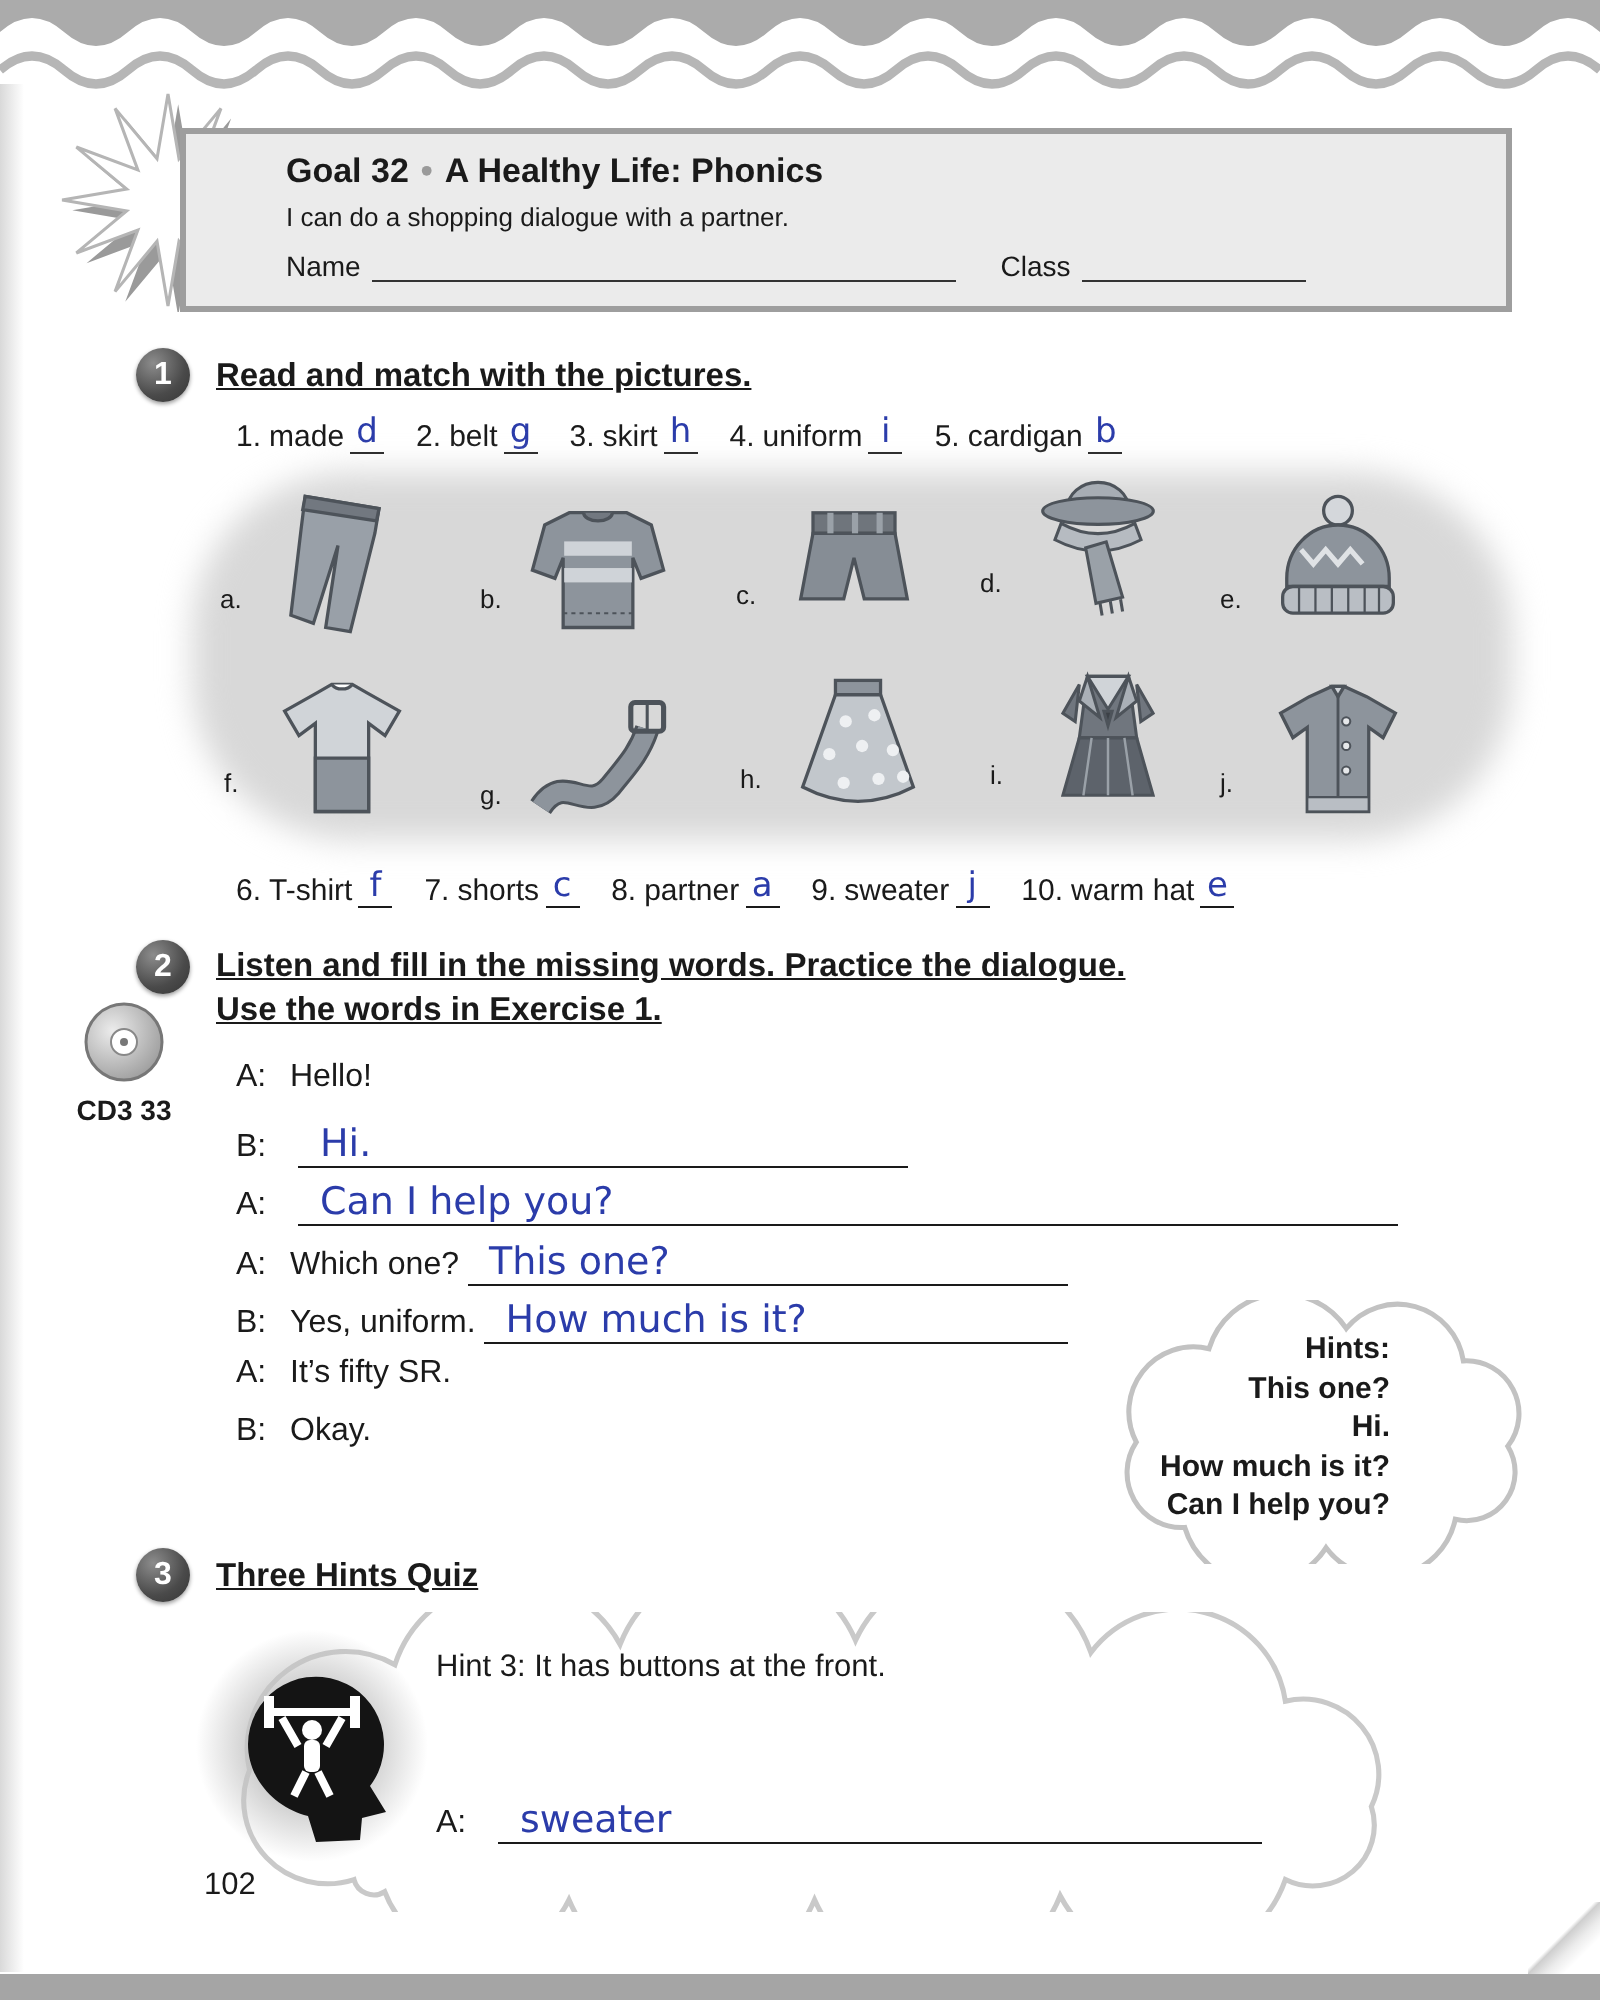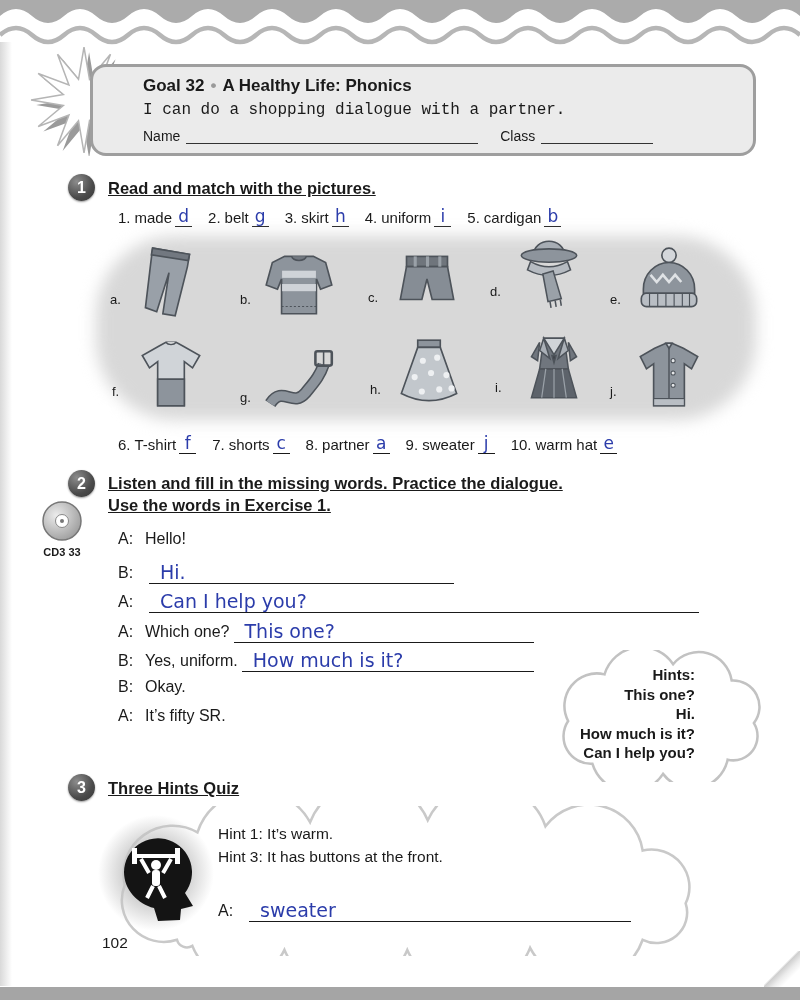--- a/index.html
+++ b/index.html
@@ -11,24 +11,24 @@
 
   
   .edge-l { position:absolute; left:0; top:42px; bottom:14px; width:12px;
             background:linear-gradient(to right,#d9d9d9,rgba(255,255,255,0)); }
   .bottom-bar { position:absolute; left:0; right:0; bottom:0; height:13px; background:#a5a5a5; }
   .curl { position:absolute; right:0; bottom:13px; width:36px; height:36px;
           background:linear-gradient(135deg, rgba(255,255,255,0) 46%, #cfcfcf 50%, #ececec 62%, #fff 75%); }
 
   
   .goal-box { position:absolute; left:90px; top:64px; width:666px; height:92px;
-              border:3px solid #9e9e9e; border-radius:16px; background:#ebebeb; padding:9px 28px 0 50px; }
+              border:3px solid #9e9e9e; border-radius:0; background:#ebebeb; padding:9px 28px 0 50px; }
   .goal-title { font-size:17px; font-weight:bold; }
   .goal-bullet { color:#9a9a9a; margin:0 6px; }
-  .goal-sub { margin-top:5px; font-size:16px;font-family:Liberation Mono, monospace; }
+  .goal-sub { margin-top:5px; font-size:13px; }
   .name-row { margin-top:9px; font-size:14px; }
   .nline { display:inline-block; border-bottom:1.6px solid #333; height:15px; vertical-align:-3px; margin-left:6px; }
   .nline.name { width:292px; } .nline.cls { width:112px; margin-right:0; }
   .cls-label { margin-left:18px;margin-top:24px; }
 
   
   .sec-head { position:absolute; display:flex; gap:13px; align-items:flex-start; }
   .badge { width:27px; height:27px; border-radius:50%; flex:0 0 27px;
            background:radial-gradient(circle at 32% 28%, #8c8c8c, #4a4a4a 60%, #353535);
            color:#fff; font-weight:bold; font-size:16px; display:flex; align-items:center; justify-content:center;
@@ -46,21 +46,21 @@
   
   .pics-wrap { position:absolute; left:90px; top:232px; width:672px; height:198px; }
   .pics-bg { position:absolute; left:6px; top:4px; right:6px; bottom:10px; background:#d8d8d8;
              border-radius:80px; filter:blur(8px); }
   .pic-cell { position:absolute; width:110px; height:92px; }
   .pic-cell svg { position:absolute; left:16px; top:2px; width:86px; height:82px; }
   .pic-label { position:absolute; left:0; top:52px; font-size:13px; }
 
   
   .cd-wrap { position:absolute; left:38px; top:498px; width:48px; text-align:center; }
-  .cd-label { font-size:11px; font-weight:bold; margin-top:-2px; }
+  .cd-label { font-size:14px; font-weight:bold; margin-top:-2px; }
   .dialogue { position:absolute; left:118px; top:530px; width:620px; font-size:16px; }
   .dlg-line { height:29.5px; white-space:nowrap; }
   .spk { display:inline-block; width:27px; }
   .blank { display:inline-block; position:relative; height:24px; vertical-align:-6px; margin-left:4px;
            border-bottom:1.7px solid #1a1a1a; }
   .blank .hand { position:absolute; left:11px; bottom:0; font-size:19px; white-space:nowrap; }
   .w305{width:305px;} .w550{width:550px;} .w360{width:358px;} .w300{width:300px;} .w292{width:292px;} .w382{width:382px;}
 
   .hints-bubble { position:absolute; left:552px; top:650px; width:214px; height:132px; z-index:3; }
   .hints-bubble svg { position:absolute; inset:0; width:100%; height:100%; }
@@ -302,24 +302,24 @@
     <div class="dlg-line">
       <span class="spk">A:</span><span class="blank w550"><span class="hand">Can I help you?</span></span>
     </div>
     <div class="dlg-line">
       <span class="spk">A:</span><span class="dlg-text">Which one?</span><span class="blank w300"><span class="hand">This one?</span></span>
     </div>
     <div class="dlg-line">
       <span class="spk">B:</span><span class="dlg-text">Yes, uniform.</span><span class="blank w292"><span class="hand">How much is it?</span></span>
     </div>
     <div class="dlg-line">
+      <span class="spk">A:</span><span class="dlg-text">It’s fifty SR.</span>
+    </div>
+    <div class="dlg-line">
       <span class="spk">B:</span><span class="dlg-text">Okay.</span>
-    </div>
-    <div class="dlg-line">
-      <span class="spk">A:</span><span class="dlg-text">It’s fifty SR.</span>
     </div>
   </div>
 
   <div class="hints-bubble">
     <svg viewBox="0 0 212 130" preserveAspectRatio="none">
       <path d="M40 112 A27 27 0 0 1 16 70 A32 32 0 0 1 52 24 A38 38 0 0 1 120 14 A33 33 0 0 1 178 30 A26 26 0 0 1 200 72 A24 24 0 0 1 174 108 A36 36 0 0 1 110 122 A39 39 0 0 1 40 112 Z" fill="#ffffff" stroke="#c2c2c2" stroke-width="2.5"></path>
     </svg>
     <div class="bubble-text">
       <div>Hints:</div>
       <div>This one?</div>
@@ -350,21 +350,20 @@
           <circle cx="50" cy="45" r="5"></circle>
           <rect x="46" y="50" width="8" height="16" rx="3"></rect>
         </g>
         <g stroke="#ffffff" stroke-width="4" fill="none">
           <path d="M43 53 L35 39 M57 53 L65 39"></path>
           <path d="M47 66 L41 78 M53 66 L59 78"></path>
         </g>
       </svg>
     </div>
     <div class="cloud-hints">
-      <div>Hint 1: It’s warm.</div>
       <div>Hint 3: It has buttons at the front.</div>
     </div>
     <div class="cloud-answer">
       <span class="spk">A:</span><span class="blank w382"><span class="hand">sweater</span></span>
     </div>
   </div>
 
   <div class="page-num">102</div>
 
   <div class="curl"></div>

